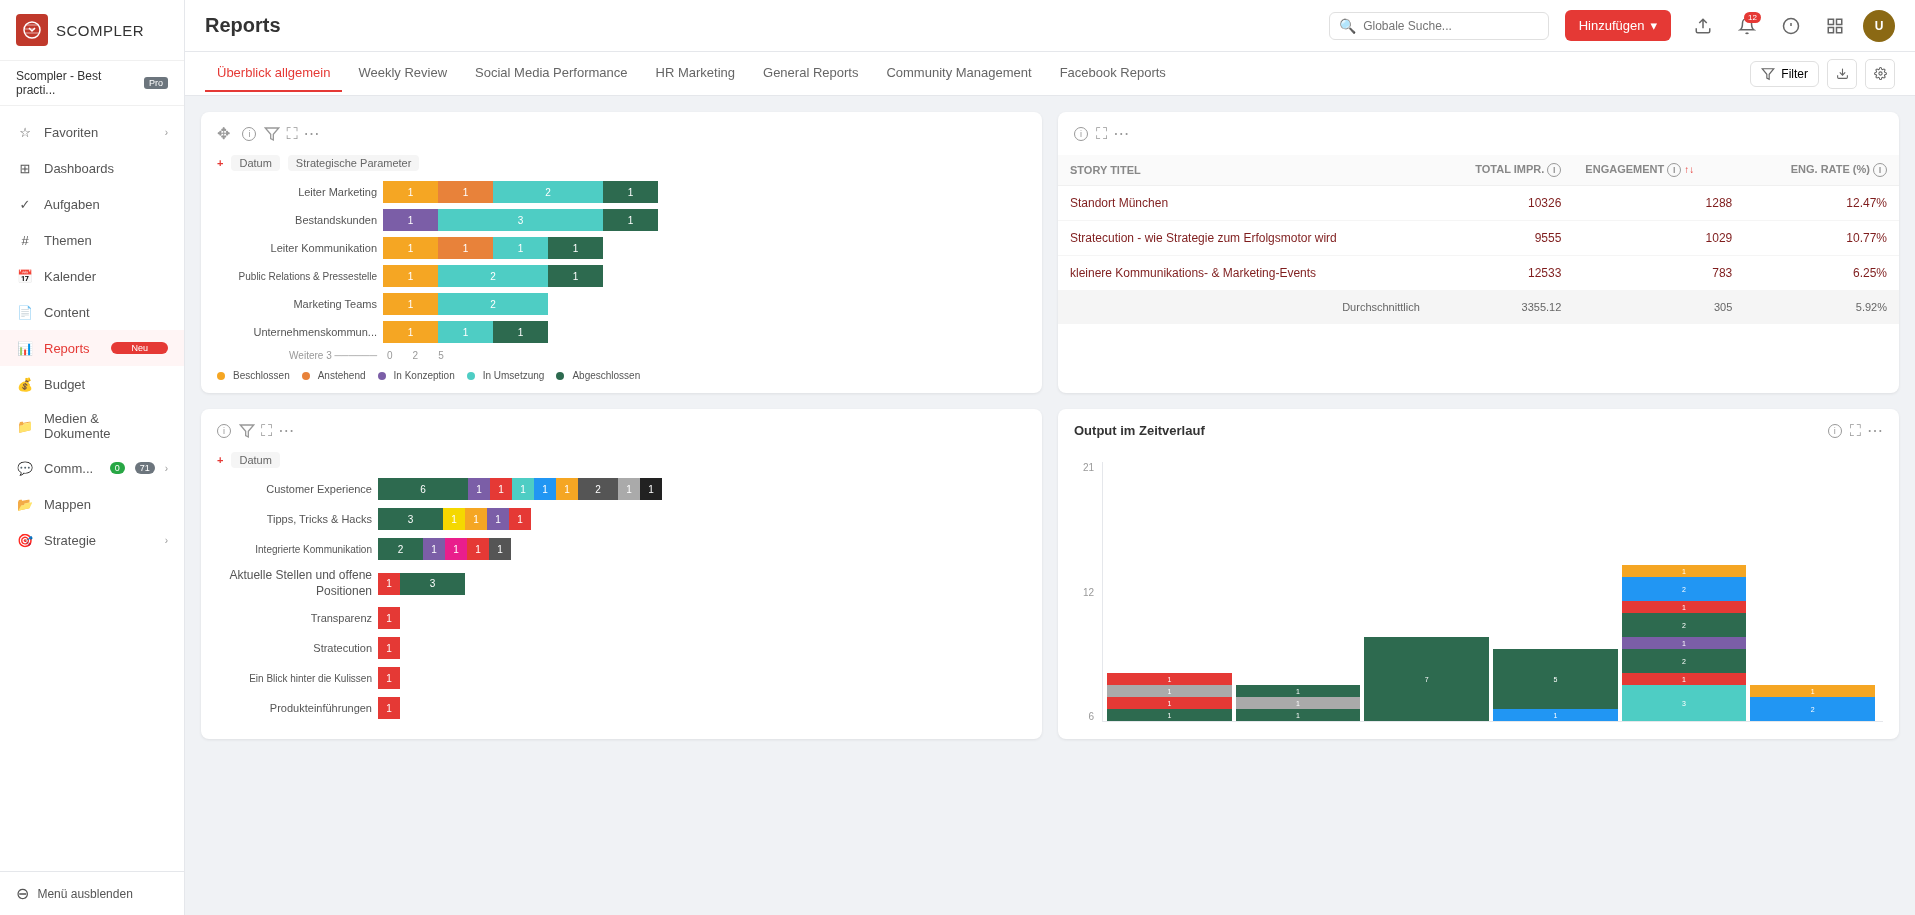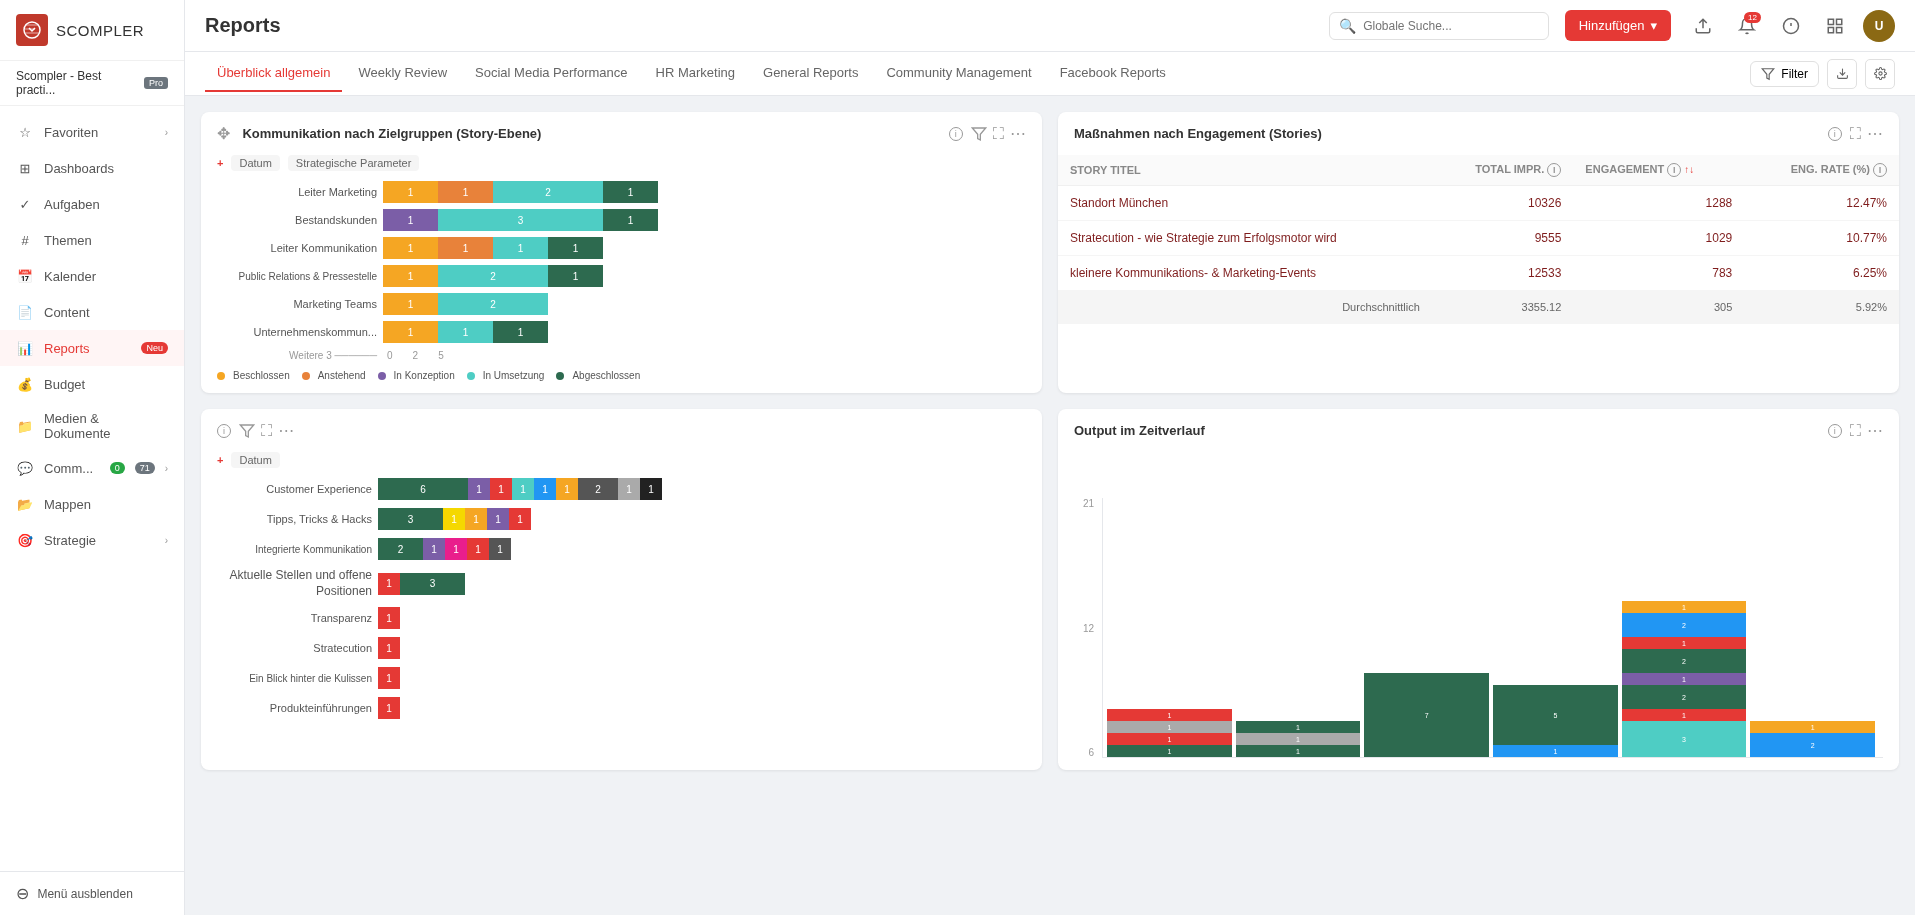--- a/index.html
+++ b/index.html
@@ -13,21 +13,21 @@
     .logo-text { font-weight: 400; font-size: 15px; color: #333; letter-spacing: 0.5px; }
     .sidebar-org { padding: 8px 16px; font-size: 11px; color: #666; display: flex; align-items: center; gap: 6px; border-bottom: 1px solid #f0f0f0; }
     .org-name { color: #333; font-weight: 500; font-size: 12px; }
     .pro-badge { background: #6c757d; color: white; font-size: 9px; padding: 1px 5px; border-radius: 3px; }
     .sidebar-nav { flex: 1; overflow-y: auto; padding: 8px 0; }
     .nav-item { display: flex; align-items: center; gap: 10px; padding: 9px 16px; cursor: pointer; color: #555; font-size: 13px; position: relative; }
     .nav-item.active { color: #e53935; background: #fff5f5; }
     .nav-item .nav-icon { width: 18px; height: 18px; display: flex; align-items: center; justify-content: center; flex-shrink: 0; }
     .nav-item .nav-label { flex: 1; }
     .nav-item .nav-arrow { font-size: 10px; color: #999; }
-    .badge-neu { background: #e53935; color: white; font-size: 9px; padding: 1px 5px; border-radius: 8px; }
+    .badge-neu { background: #e53935; color: white; font-size: 9px; padding: 1px 20px; border-radius: 8px; }
     .badge-count { background: #6c757d; color: white; font-size: 9px; padding: 1px 5px; border-radius: 8px; min-width: 18px; text-align: center; }
     .badge-zero { background: #28a745; color: white; font-size: 9px; padding: 1px 5px; border-radius: 8px; }
     .sidebar-footer { padding: 12px 16px; border-top: 1px solid #e5e7eb; display: flex; align-items: center; gap: 8px; cursor: pointer; color: #555; font-size: 12px; }
 
     
     .main { flex: 1; display: flex; flex-direction: column; overflow: hidden; }
     .topbar { height: 52px; background: #fff; border-bottom: 1px solid #e5e7eb; display: flex; align-items: center; padding: 0 20px; gap: 16px; flex-shrink: 0; }
     .page-title { font-size: 20px; font-weight: 600; color: #333; margin-right: auto; }
     .search-box { display: flex; align-items: center; border: 1px solid #e0e0e0; border-radius: 6px; padding: 5px 10px; gap: 6px; background: #fff; width: 220px; }
     .search-box input { border: none; outline: none; font-size: 12px; color: #999; width: 100%; background: transparent; }
@@ -263,21 +263,20 @@
           </svg>
       </div>
     </div>
   </div>
 
   <div class="content-area">
 
     <div class="card">
       <div class="card-header">
         <span class="drag-icon">✥</span>
-        <span class="card-title">Kommunikation nach Zielgruppen (Story-Ebene)</span>
         <span class="info-icon">i</span>
         <div class="card-actions">
           <svg width="16" height="16" viewBox="0 0 24 24" fill="none" stroke="#999" stroke-width="2">
               <polygon points="22 3 2 3 10 12.46 10 19 14 21 14 12.46 22 3"></polygon>
             </svg>
           <span>⛶</span>
           <span>⋯</span>
         </div>
       </div>
       <div class="chart-area">
@@ -373,21 +372,20 @@
           <div class="legend-item">
             <div class="legend-dot" style="background:#2d6a4f;"></div>
             <span>Abgeschlossen</span>
           </div>
         </div>
       </div>
     </div>
 
     <div class="card">
       <div class="card-header">
-        <span class="card-title">Maßnahmen nach Engagement (Stories)</span>
         <span class="info-icon">i</span>
         <div class="card-actions">
           <span>⛶</span>
           <span>⋯</span>
         </div>
       </div>
       <div class="table-container">
         <table>
           <thead>
             <tr>
@@ -536,21 +534,21 @@
     <div class="card">
       <div class="card-header">
         <span class="card-title">Output im Zeitverlauf</span>
         <span class="info-icon">i</span>
         <div class="card-actions">
           <span>⛶</span>
           <span>⋯</span>
         </div>
       </div>
       <div class="output-chart">
-        <div style="display:flex;gap:8px;height:260px;margin-top:36px;">
+        <div style="display:flex;gap:8px;height:260px;">
 
           <div style="display:flex;flex-direction:column;justify-content:space-between;font-size:10px;color:#999;padding-bottom:0;width:20px;text-align:right;">
             <span>21</span>
             <span>12</span>
             <span>6</span>
           </div>
 
           <div style="flex:1;display:flex;align-items:flex-end;gap:4px;border-left:1px solid #e5e7eb;border-bottom:1px solid #e5e7eb;padding:0 8px 0 4px;">
 
             <div style="flex:1;display:flex;flex-direction:column;align-items:center;justify-content:flex-end;">

